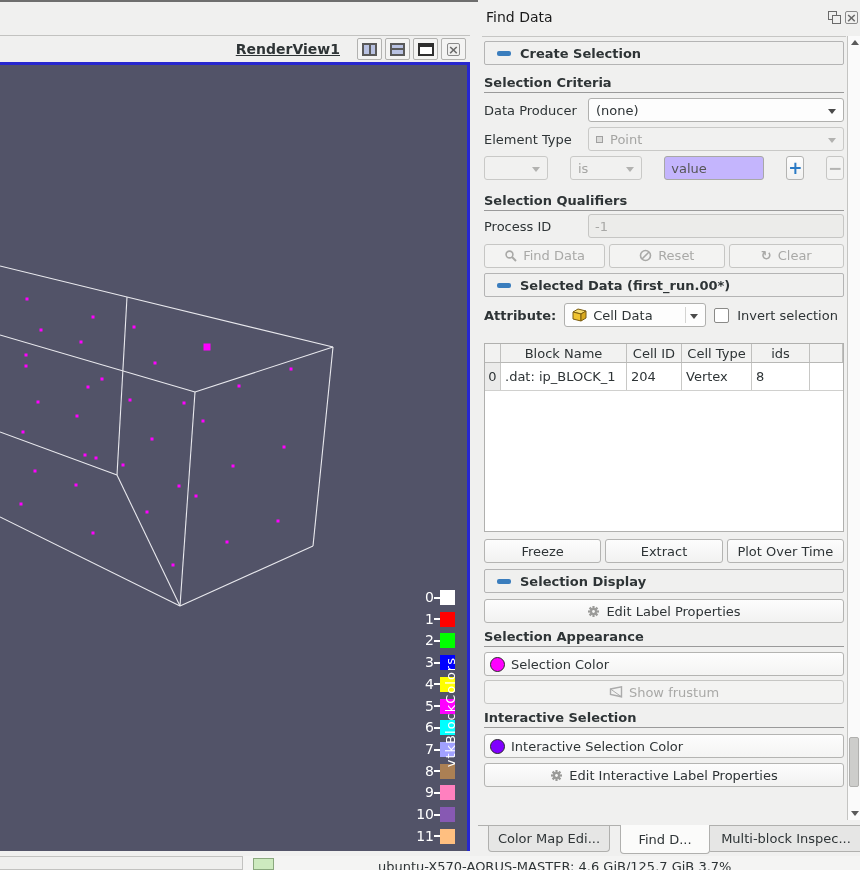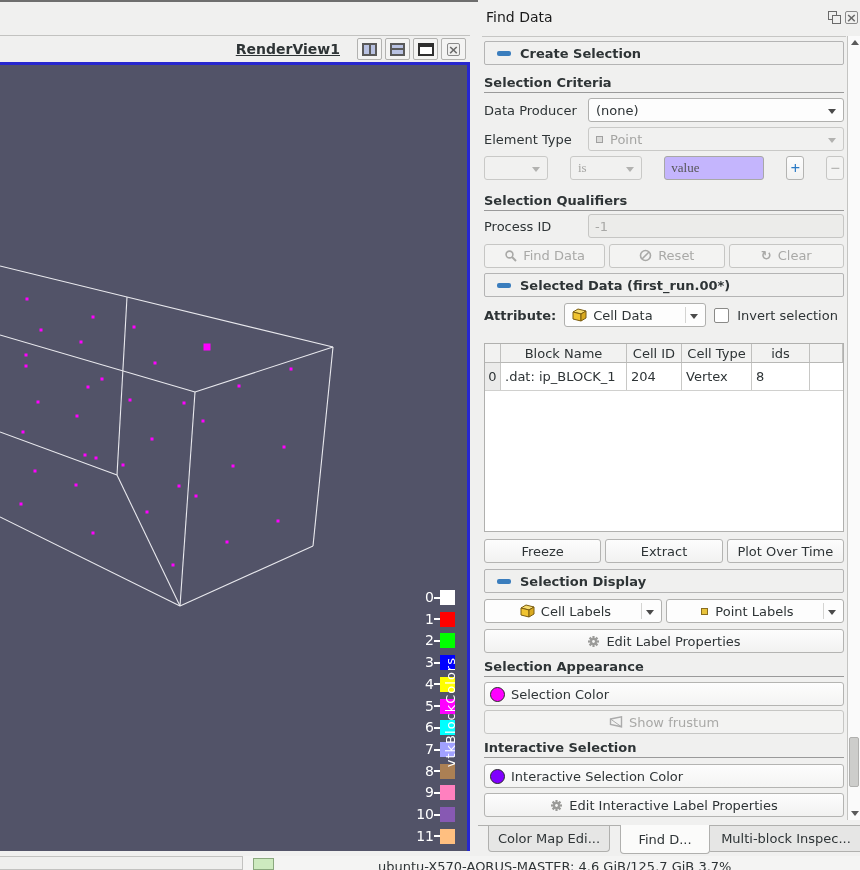--- a/index.html
+++ b/index.html
@@ -291,21 +291,21 @@
 
     <div class="row" style="margin-top:5px;">
       <span class="lbl">Element Type</span>
       <div class="combo dis" style="flex:1; gap:7px;">
         <span class="sqicon pt-sq"></span>
         <span>Point</span>
         <span class="arr"></span>
       </div>
     </div>
 
-    <div class="row" style="margin-top:4px; gap:22px; height:26px;font-family:Liberation Serif, serif;">
+    <div class="row" style="margin-top:4px; gap:22px; height:26px;">
       <div class="combo dis" style="width:86px;">
           <span class="arr"></span>
         </div>
       <div class="combo dis" style="width:100px;">
         <span>is</span>
         <span class="arr"></span>
       </div>
       <input class="input" style="width: 100px;" value="value">
       <div class="btn" style="width:29px;">
           <span class="plus">+</span>
@@ -394,38 +394,20 @@
           <span>Plot Over Time</span>
         </div>
     </div>
 
     <div class="bar" style="margin-top:6px;">
       <span class="dash"></span>
       <span>Selection Display</span>
     </div>
 
 
-    <div class="row" style="margin-top:6px; gap:4px; height:24px;">
-      <div class="combo" style="flex:1; justify-content:center; gap:6px;">
-        <svg width="15" height="14" viewBox="0 0 15 14">
-          <polygon points="1,4 6,1 14,3 9,6" fill="#f7dc6f" stroke="#7a5c10"></polygon>
-          <polygon points="1,4 9,6 9,13 1,11" fill="#f0c330" stroke="#7a5c10"></polygon>
-          <polygon points="9,6 14,3 14,10 9,13" fill="#d9a91f" stroke="#7a5c10"></polygon>
-        </svg>
-        <span>Cell Labels</span>
-        <span class="sep"></span>
-          <span class="arr"></span>
-      </div>
-      <div class="combo" style="flex:1; justify-content:center; gap:7px;">
-        <span class="sqicon pt-sq yellow"></span>
-        <span>Point Labels</span>
-        <span class="sep"></span>
-          <span class="arr"></span>
-      </div>
-    </div>
 
     <div class="btn" style="margin-top:6px;">
       <svg width="13" height="13">
         <line x1="6.5" y1="1" x2="6.5" y2="12" stroke="#9a9a98" stroke-width="2.2"></line>
         <line x1="1" y1="6.5" x2="12" y2="6.5" stroke="#9a9a98" stroke-width="2.2"></line>
         <line x1="2.6" y1="2.6" x2="10.4" y2="10.4" stroke="#9a9a98" stroke-width="2.2"></line>
         <line x1="2.6" y1="10.4" x2="10.4" y2="2.6" stroke="#9a9a98" stroke-width="2.2"></line>
         <circle cx="6.5" cy="6.5" r="3.4" fill="#9a9a98"></circle>
         <circle cx="6.5" cy="6.5" r="1.4" fill="#f6f6f5"></circle>
       </svg>

